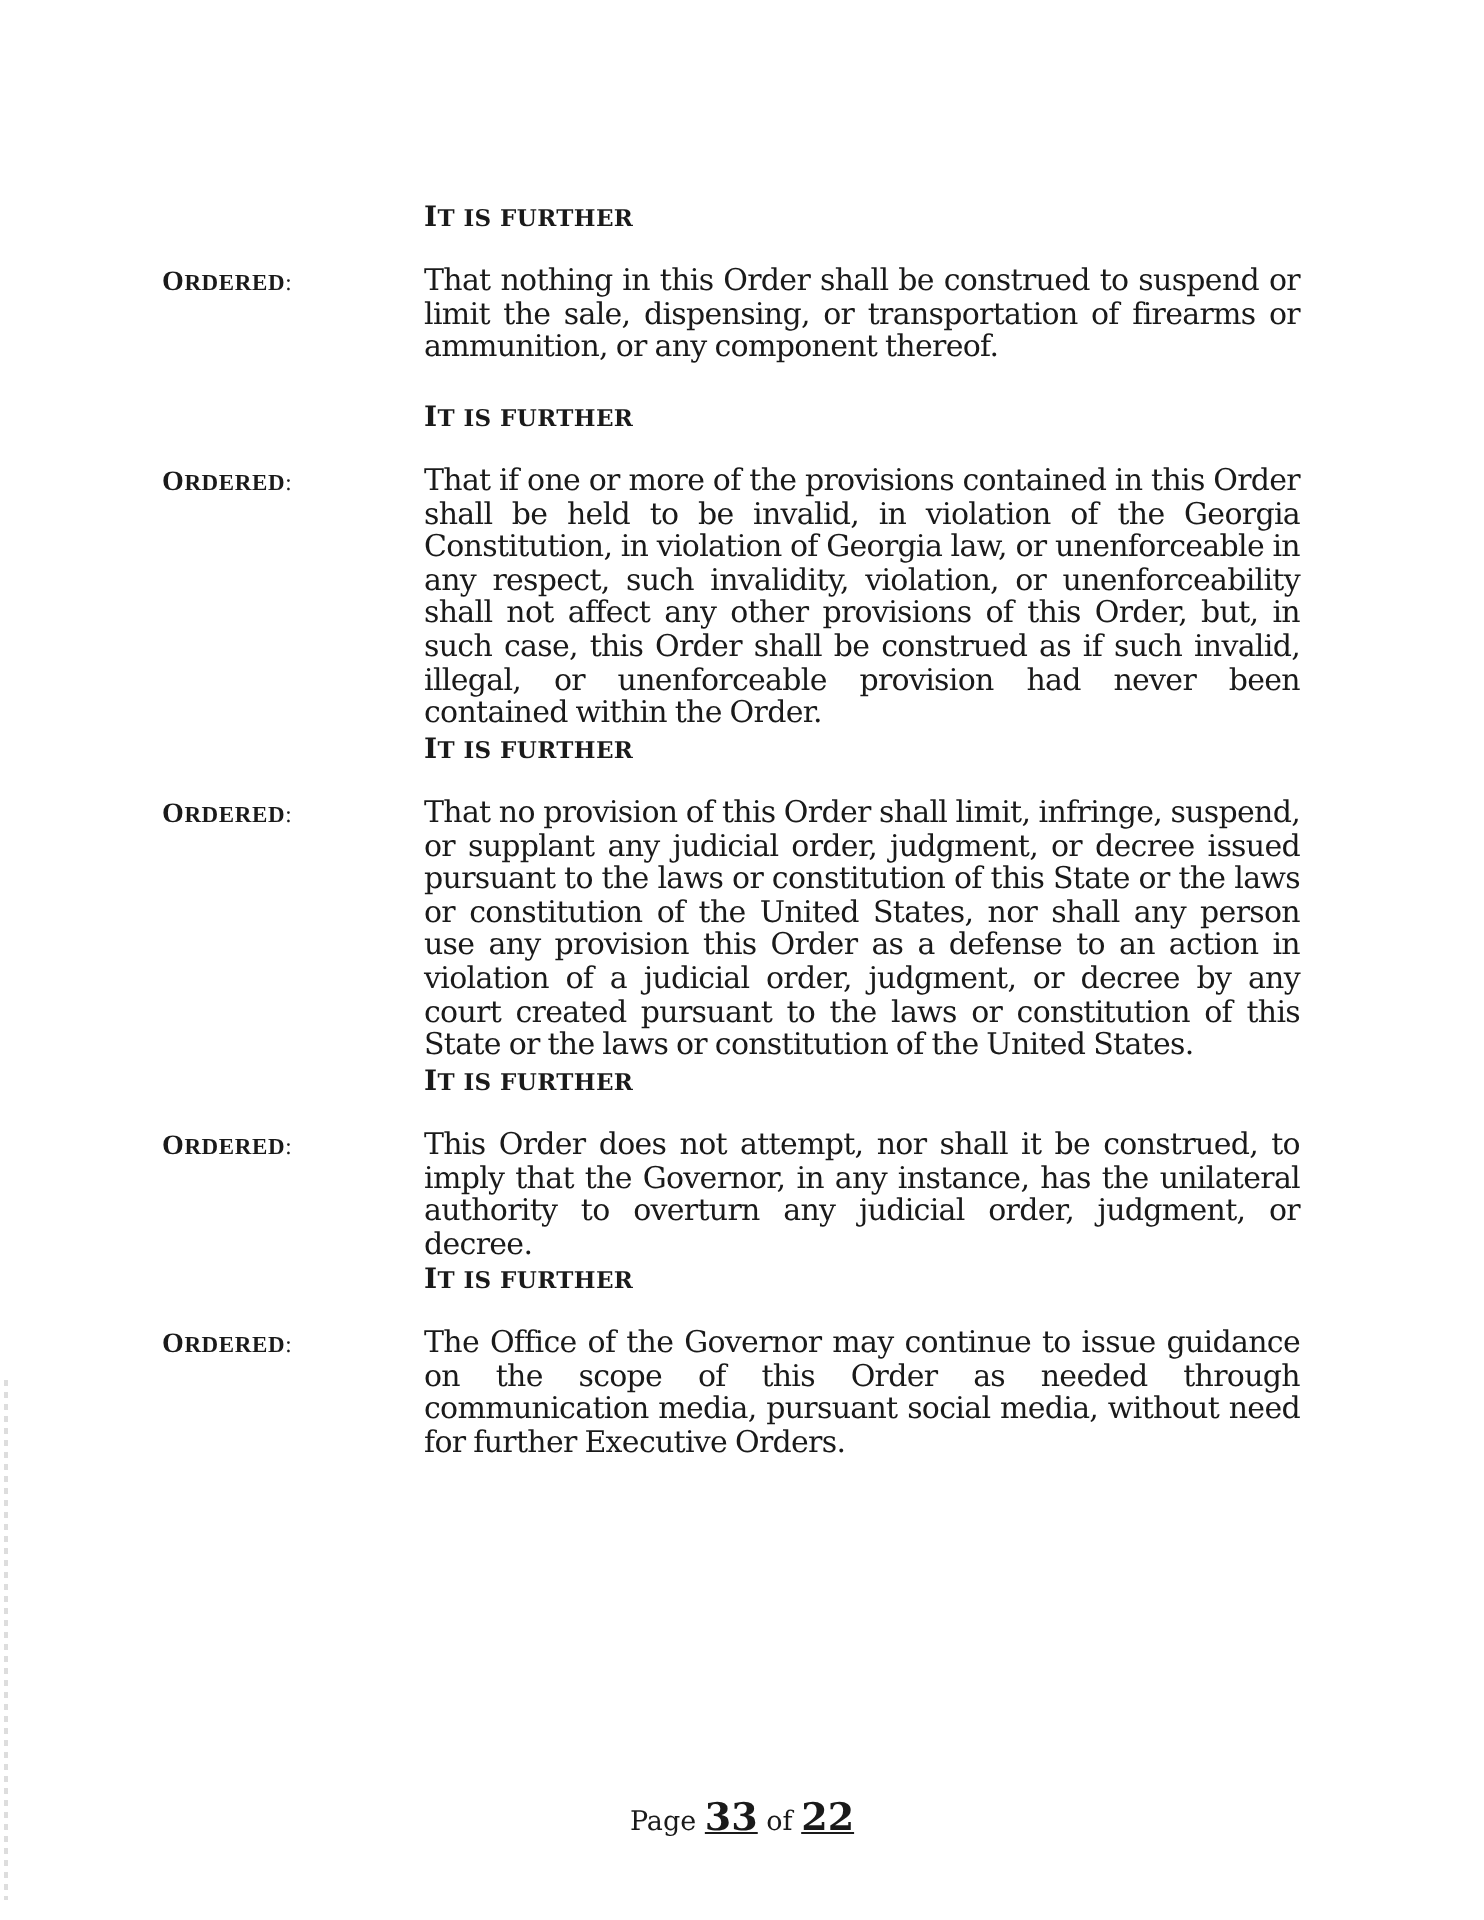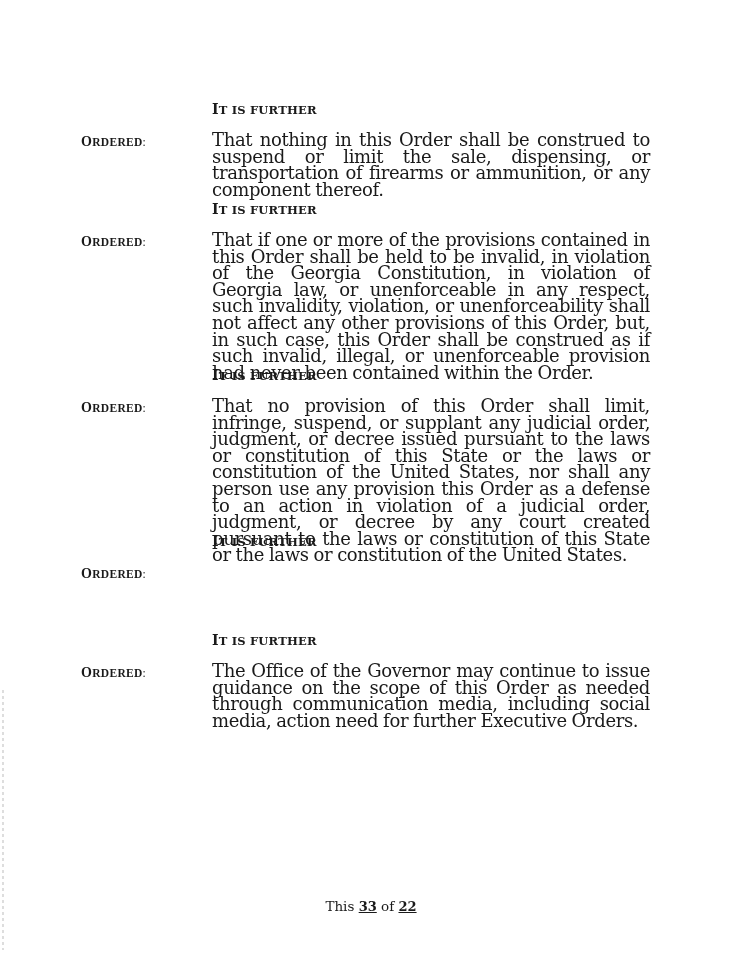--- a/index.html
+++ b/index.html
@@ -5,24 +5,24 @@
     html, body { margin: 0; padding: 0; background: #ffffff; }
     body { width: 742px; height: 960px; position: relative; overflow: hidden;
            font-family: "DejaVu Serif", "Liberation Serif", serif; color: #1a1a1a; }
     .page { position: absolute; left: 0; top: 0; width: 742px; height: 960px; }
     .further { position: absolute; left: 212px; font-size: 11.5px; font-weight: bold;
                letter-spacing: 0.2px; }
     .further .big { font-size: 14px; }
     .label { position: absolute; left: 81px; font-size: 11.5px; font-weight: bold; letter-spacing: 0.3px; font-family: Liberation Serif, serif; }
     .label .big { font-size: 14px; }
     .label .colon { font-weight: normal; }
-    .para { position: absolute; left: 212px; width: 438px; font-size: 18px; line-height: 16.6px;
+    .para { position: absolute; left: 212px; width: 438px; font-size: 15px; line-height: 16.6px;
             text-align: justify; letter-spacing: -0.35px; word-spacing: -0.5px; }
     .footer { position: absolute; left: 0; width: 742px; top: 898px; text-align: center; font-size: 13.5px; }
-    .footer b { font-size: 13px; text-decoration: underline; }
+    .footer b { font-size: 19px; text-decoration: underline; }
     .edge-stamp { position: absolute; left: 2px; top: 690px; width: 2px; height: 260px;
                   background: repeating-linear-gradient(to bottom, #cfcfcf 0 3px, transparent 3px 6px); opacity: 0.7; }
   </style>
 </head>
 <body>
 
 <div class="page">
 
   <div class="further" style="top:101px">
     <span class="big">I</span><span>T IS FURTHER</span>
@@ -47,30 +47,31 @@
     <span class="big">O</span><span>RDERED</span><span class="colon">:</span>
   </div>
   <div class="para" style="top:398px">That no provision of this Order shall limit, infringe, suspend, or supplant any judicial order, judgment, or decree issued pursuant to the laws or constitution of this State or the laws or constitution of the United States, nor shall any person use any provision this Order as a defense to an action in violation of a judicial order, judgment, or decree by any court created pursuant to the laws or constitution of this State or the laws or constitution of the United States.</div>
 
   <div class="further" style="top:533px">
     <span class="big">I</span><span>T IS FURTHER</span>
   </div>
   <div class="label" style="top:566px">
     <span class="big">O</span><span>RDERED</span><span class="colon">:</span>
   </div>
+  <div class="para" style="top:564px">This Order does not attempt, nor shall it be construed, to imply that the Governor, in any instance, has the unilateral authority to overturn any judicial order, judgment, or decree.</div>
 
   <div class="further" style="top:632px">
     <span class="big">I</span><span>T IS FURTHER</span>
   </div>
   <div class="label" style="top:665px">
     <span class="big">O</span><span>RDERED</span><span class="colon">:</span>
   </div>
-  <div class="para" style="top:663px">The Office of the Governor may continue to issue guidance on the scope of this Order as needed through communication media, including social media, action need for further Executive Orders.</div>
+  <div class="para" style="top:663px">The Office of the Governor may continue to issue guidance on the scope of this Order as needed through communication media, pursuant social media, without need for further Executive Orders.</div>
 
   <div class="footer">
-    <span>This</span>
+    <span>Page</span>
     <b>33</b>
     <span>of</span>
     <b>22</b>
   </div>
 
   <div class="edge-stamp"></div>
 </div>
 
 </body></html>

